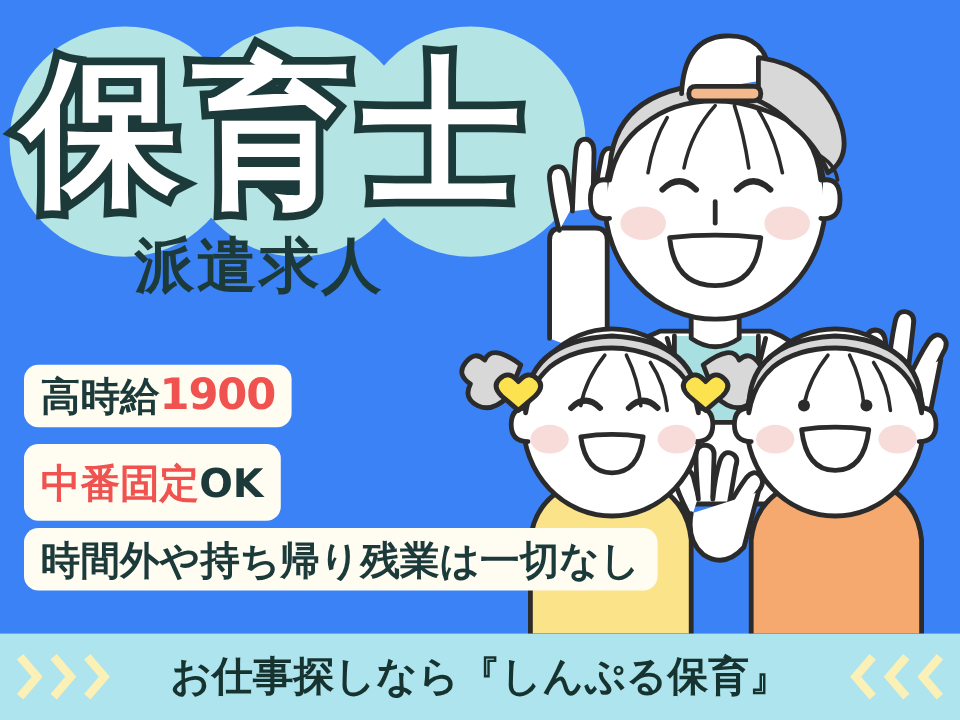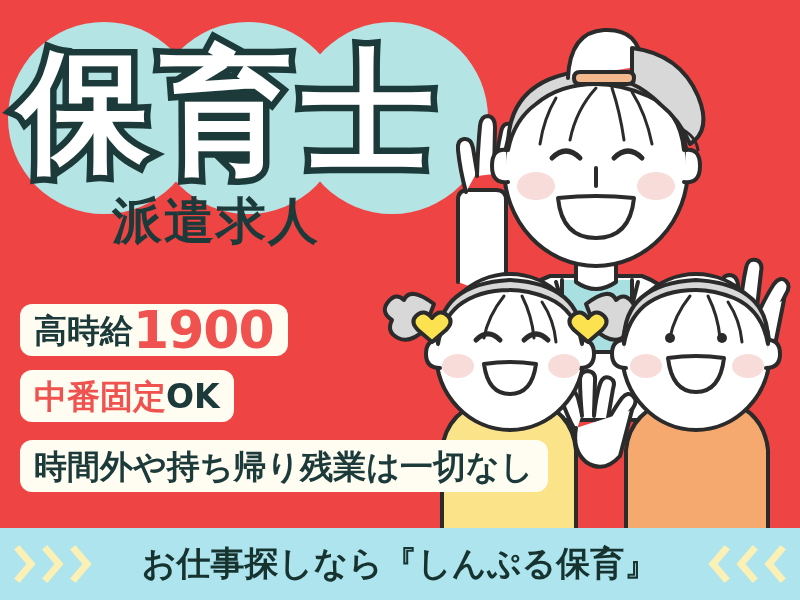--- a/index.html
+++ b/index.html
@@ -4,21 +4,21 @@
 <style>
   * { margin:0; padding:0; box-sizing:border-box; }
   html,body { width:800px; height:600px; overflow:hidden; }
   body {
     font-family:"DejaVu Sans","Liberation Sans",sans-serif;
     background:#FCF4C0;
     position:relative;
   }
   #banner {
     position:absolute; left:0; top:0; width:800px; height:600px;
-    background:#ef4444; overflow:hidden;
+    background:#3b82f6; overflow:hidden;
   }
 
   
   .circle {
     position:absolute; border-radius:50%;
     background:#B4E5E4;
   }
   #circle-1 { left:8px;   top:22px; width:192px; height:192px; }
   #circle-2 { left:152px; top:22px; width:192px; height:192px; }
   #circle-3 { left:296px; top:22px; width:192px; height:192px; }
@@ -62,31 +62,31 @@
   .badge {
     position:absolute; left:20px;
     background:#FFFDF2;
     border-radius:12px;
     display:flex; align-items:center;
     padding:16px 14px;
     z-index:6;
     white-space:nowrap;
   }
   #badge-1 { top:304px; height:52px; }
-  #badge-2 { top:370px; height:52px; }
+  #badge-2 { top:370px; height:64px; }
   #badge-3 { top:440px; height:52px; }
 
   .badge-text {
     font-size:33px; line-height:1;
     font-weight:bold;
     color:#1C3A3A;
     letter-spacing:0px;
   }
   .badge-text.big {
-    font-size:52px;
+    font-size:36px;
     color:#F0524F;
     letter-spacing:-1px;
   }
   .badge-text.accent { color:#F0524F; }
   .badge-text.small { font-size:26px; letter-spacing:-1px; }
 
   
   #bottom-bar {
     position:absolute; left:0; top:528px;
     width:800px; height:72px;

